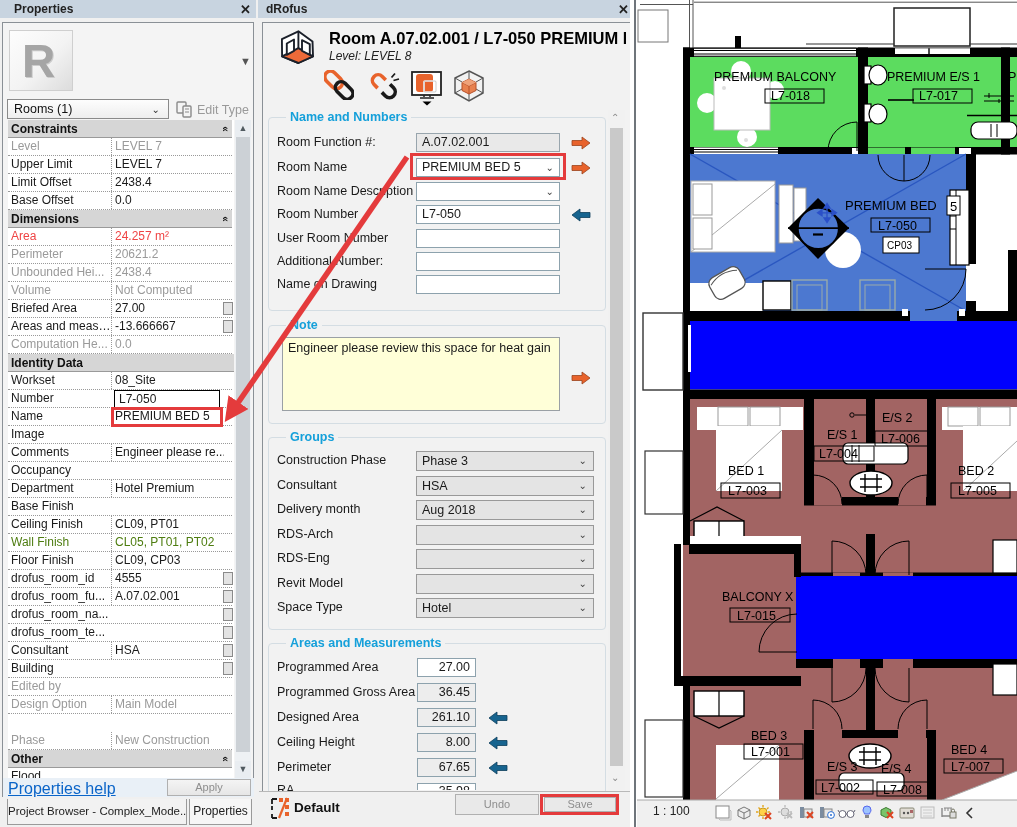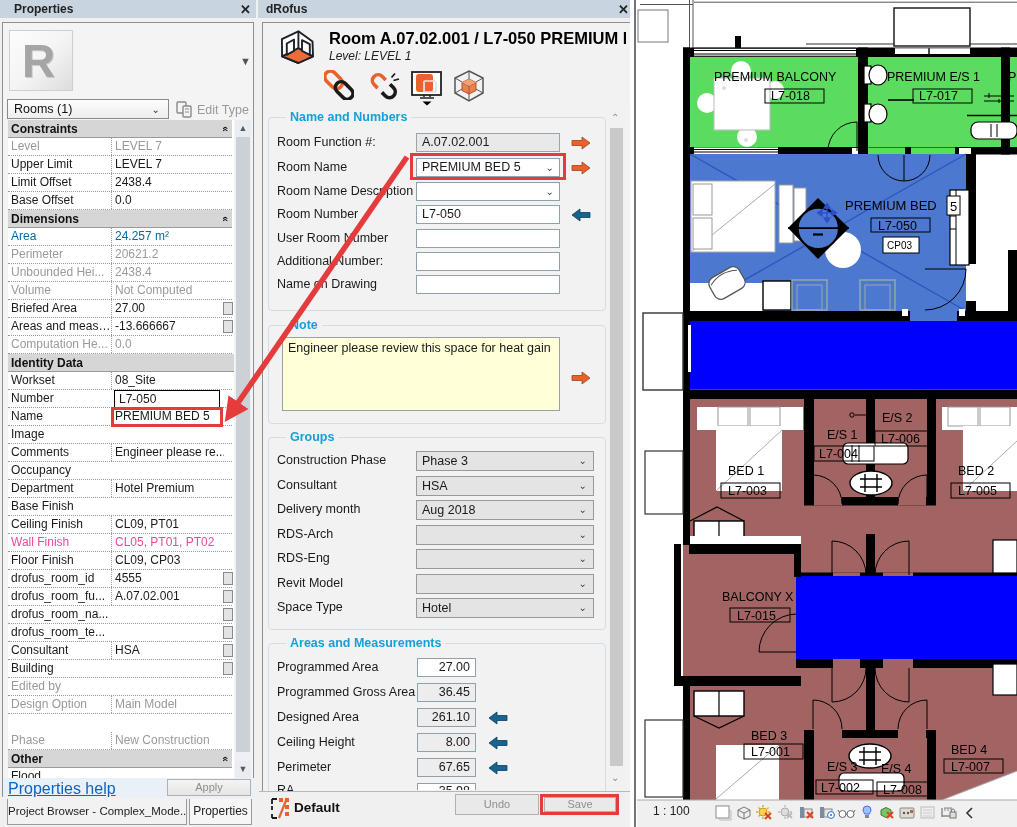--- a/index.html
+++ b/index.html
@@ -49,21 +49,21 @@
         </div>
 <div class="grow" style="left:0;top:54px;color:#1a1a1a">
           <span class="gn">Limit Offset</span>
           <span class="gv" style="">2438.4</span>
         </div>
 <div class="grow" style="left:0;top:72px;color:#1a1a1a">
           <span class="gn">Base Offset</span>
           <span class="gv" style="">0.0</span>
         </div>
 <div class="ghead" style="left:0;top:90px;width:224px">Dimensions<span style="position:absolute;right:4px;top:4px;font-size:10px;display:inline-block;transform:rotate(90deg);line-height:10px">«</span></div>
-<div class="grow" style="left:0;top:108px;color:#0369a1">
+<div class="grow" style="left:0;top:108px;color:#ef4444">
           <span class="gn">Area</span>
           <span class="gv" style="">24.257 m²</span>
         </div>
 <div class="grow" style="left:0;top:126px;color:#9a9a9a">
           <span class="gn">Perimeter</span>
           <span class="gv" style="">20621.2</span>
         </div>
 <div class="grow" style="left:0;top:144px;color:#9a9a9a">
           <span class="gn">Unbounded Hei...</span>
           <span class="gv" style="">2438.4</span>
@@ -116,21 +116,21 @@
           <span class="gv" style="">Hotel Premium</span>
         </div>
 <div class="grow" style="left:0;top:378px;color:#1a1a1a">
           <span class="gn">Base Finish</span>
           <span class="gv" style=""></span>
         </div>
 <div class="grow" style="left:0;top:396px;color:#1a1a1a">
           <span class="gn">Ceiling Finish</span>
           <span class="gv" style="">CL09, PT01</span>
         </div>
-<div class="grow" style="left:0;top:414px;color:#ec4899">
+<div class="grow" style="left:0;top:414px;color:#4d7c0f">
           <span class="gn">Wall Finish</span>
           <span class="gv" style="">CL05, PT01, PT02</span>
         </div>
 <div class="grow" style="left:0;top:432px;color:#1a1a1a">
           <span class="gn">Floor Finish</span>
           <span class="gv" style="">CL09, CP03</span>
         </div>
 <div class="grow" style="left:0;top:450px;color:#1a1a1a">
           <span class="gn">drofus_room_id</span>
           <span class="gv" style="">4555</span>
@@ -195,21 +195,21 @@
 <div class="abs" style="left:360px;top:2px;font-size:13px;font-weight:bold;color:#222">✕</div>
 <div class="abs" style="left:4px;top:22px;width:371px;height:803px;border:1px solid #8a9096;background:#f2f2f2"></div>
 <svg class="abs" style="left:23px;top:30px" width="33" height="35" viewBox="0 0 33 35">
 <polygon points="17.4,1.3 31.5,11.4 32,26.3 17.4,33 1.1,26.3 0.9,9.2" fill="#fff" stroke="#1b202a" stroke-width="1.9" stroke-linejoin="round"></polygon>
 <polygon points="17.4,18.2 32,26.3 17.4,33 1.1,26.3" fill="#ed6a39" stroke="#1b202a" stroke-width="1.9" stroke-linejoin="round"></polygon>
 <path d="M17.4,1.3 V18.2" stroke="#1b202a" stroke-width="1.9"></path>
 <polygon points="5.8,13.5 13,9.5 13,20.8 5.8,24.8" fill="#fff" stroke="#1b202a" stroke-width="1.9" stroke-linejoin="round"></polygon>
 <polygon points="21,10.2 28.8,14.2 28.8,24.8 21,20.8" fill="#fff" stroke="#1b202a" stroke-width="1.9" stroke-linejoin="round"></polygon>
 </svg>
 <div class="abs" style="left:71px;top:29px;width:297px;height:19px;overflow:hidden;font-size:16.5px;font-weight:bold;color:#000;white-space:nowrap">Room A.07.02.001 / L7-050 PREMIUM BED 5</div>
-<div class="abs" style="left:71px;top:49px;font-size:12px;font-style:italic;color:#222">Level: LEVEL 1</div>
+<div class="abs" style="left:71px;top:49px;font-size:12px;font-style:italic;color:#222">Level: LEVEL 8</div>
 <svg class="abs" style="left:66px;top:70px" width="30" height="30" viewBox="0 0 30 30">
 <g transform="rotate(45 15 15)" fill="none">
 <rect x="-2.5" y="9.5" width="20" height="11.5" rx="5.7" stroke="#e8632c" stroke-width="3.6"></rect>
 <rect x="12.5" y="9.5" width="20" height="11.5" rx="5.7" stroke="#1a1a1a" stroke-width="3.6"></rect>
 </g>
       </svg>
 <svg class="abs" style="left:111px;top:70px" width="32" height="32" viewBox="0 0 32 32">
 <g transform="rotate(45 15 16)" fill="none">
 <path d="M12 10.5 h-5 a5.7 5.7 0 0 0 0 11.5 h5" stroke="#e8632c" stroke-width="3.6"></path>
 <path d="M18 22 h5 a5.7 5.7 0 0 0 0 -11.5 h-5" stroke="#1a1a1a" stroke-width="3.6"></path>

